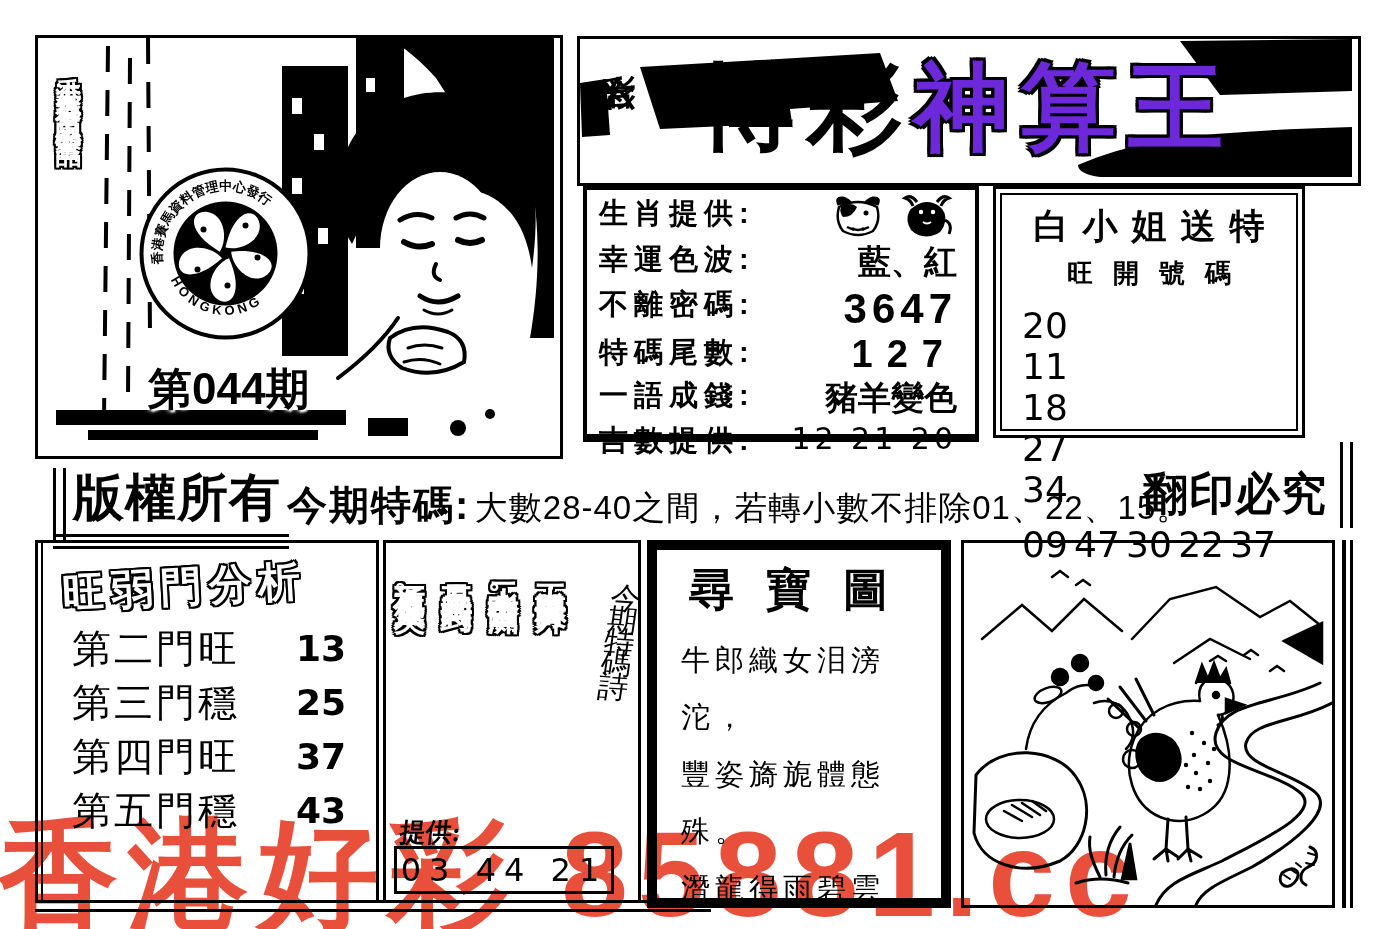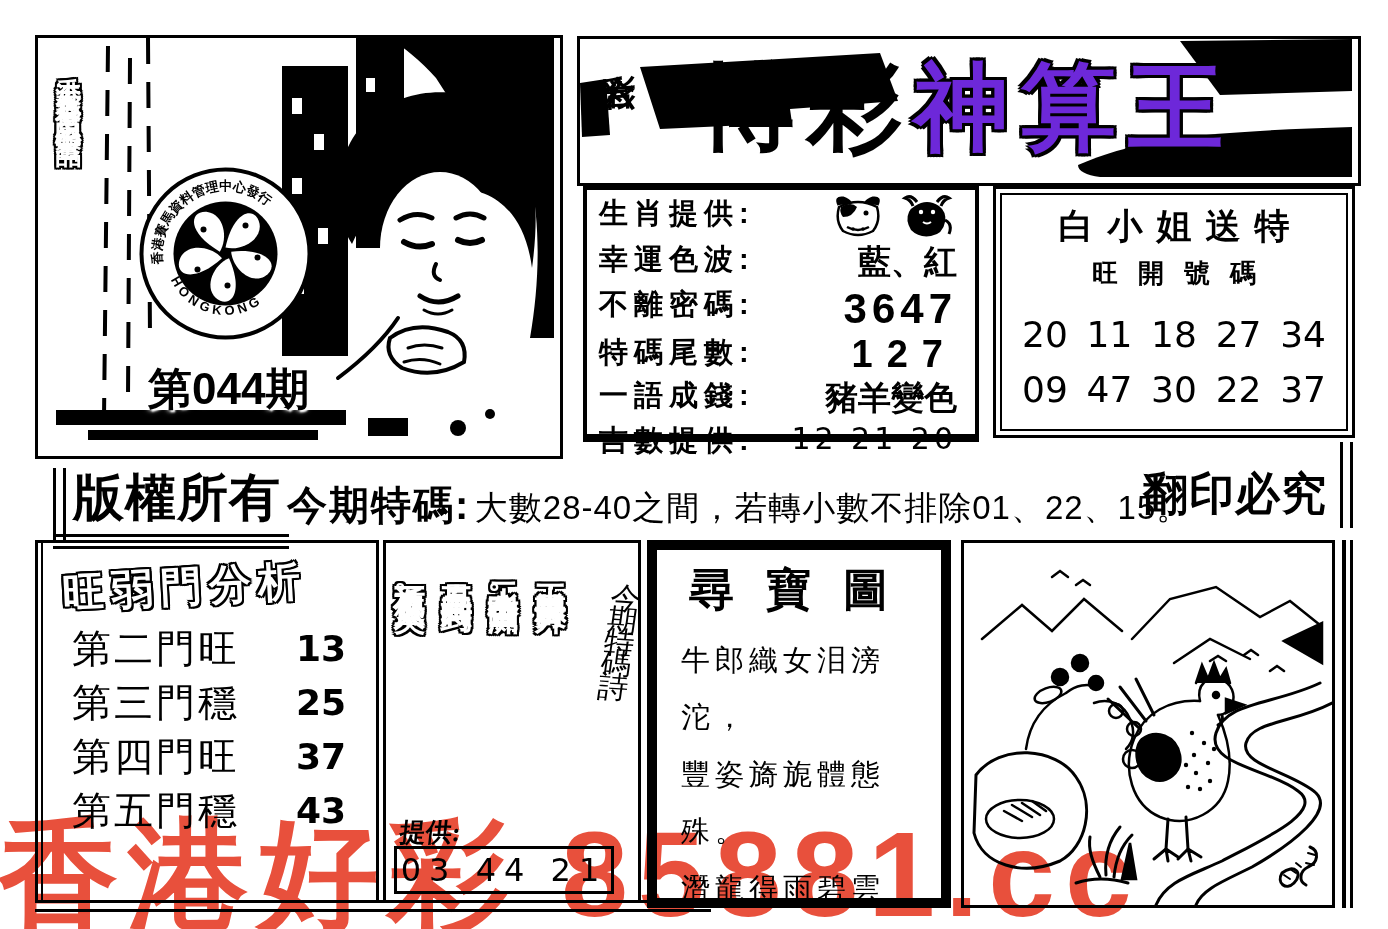--- a/index.html
+++ b/index.html
@@ -36,27 +36,27 @@
             justify-content:space-around;padding:4px 12px;box-sizing:border-box;}
   .tip-row{display:flex;justify-content:space-between;align-items:flex-start;}
   .tip-label{font-weight:bold;font-size:29px;letter-spacing:6px;white-space:nowrap;}
   .tip-value{font-weight:bold;font-size:33px;padding-right:6px;white-space:nowrap;}
   .tip-value.v-code{font-size:42px;letter-spacing:5px;}
   .tip-value.v-tail{font-size:38px;letter-spacing:14px;}
   .tip-value.v-lucky{font-family:"DejaVu Sans",sans-serif;font-weight:normal;font-size:30px;letter-spacing:4px;}
   .zodiac-icons{display:flex;gap:16px;align-items:center;padding-right:10px;}
 
   
-  .whitelady-box{left:993px;top:186px;width:362px;height:252px;border:3px solid #000;box-sizing:border-box;}
+  .whitelady-box{left:993px;top:186px;width:312px;height:252px;border:3px solid #000;box-sizing:border-box;}
   .whitelady-box::before{content:"";position:absolute;inset:4px;border:2px solid #000;pointer-events:none;}
   .wl-title{text-align:center;margin-top:14px;font-size:35px;font-weight:bold;letter-spacing:14px;text-indent:14px;}
   .wl-sub{text-align:center;margin-top:6px;font-size:26px;letter-spacing:20px;text-indent:20px;font-weight:bold;}
   .wl-row{display:flex;justify-content:space-between;padding:0 26px;font-size:36px;
           font-family:"DejaVu Sans",sans-serif;}
-  .wl-row1{margin-top:23px;} .wl-row2{margin-top:14px;}
+  .wl-row1{margin-top:14px;flex-direction:column;} .wl-row2{margin-top:14px;}
 
   
   .band{left:35px;top:456px;width:1320px;height:78px;}
   .band::before{content:"";position:absolute;left:18px;top:12px;bottom:-6px;width:7px;
                 border-left:3px solid #000;border-right:3px solid #000;}
   .band::after{content:"";position:absolute;right:2px;top:-14px;bottom:6px;width:7px;
                border-left:3px solid #000;border-right:3px solid #000;}
   .band-left{position:absolute;left:38px;top:8px;font-size:51px;font-weight:700;letter-spacing:1px;}
   .band-left::after{content:"";position:absolute;left:-20px;right:-8px;bottom:-16px;height:9px;
                     border-top:3px solid #000;border-bottom:3px solid #000;}

